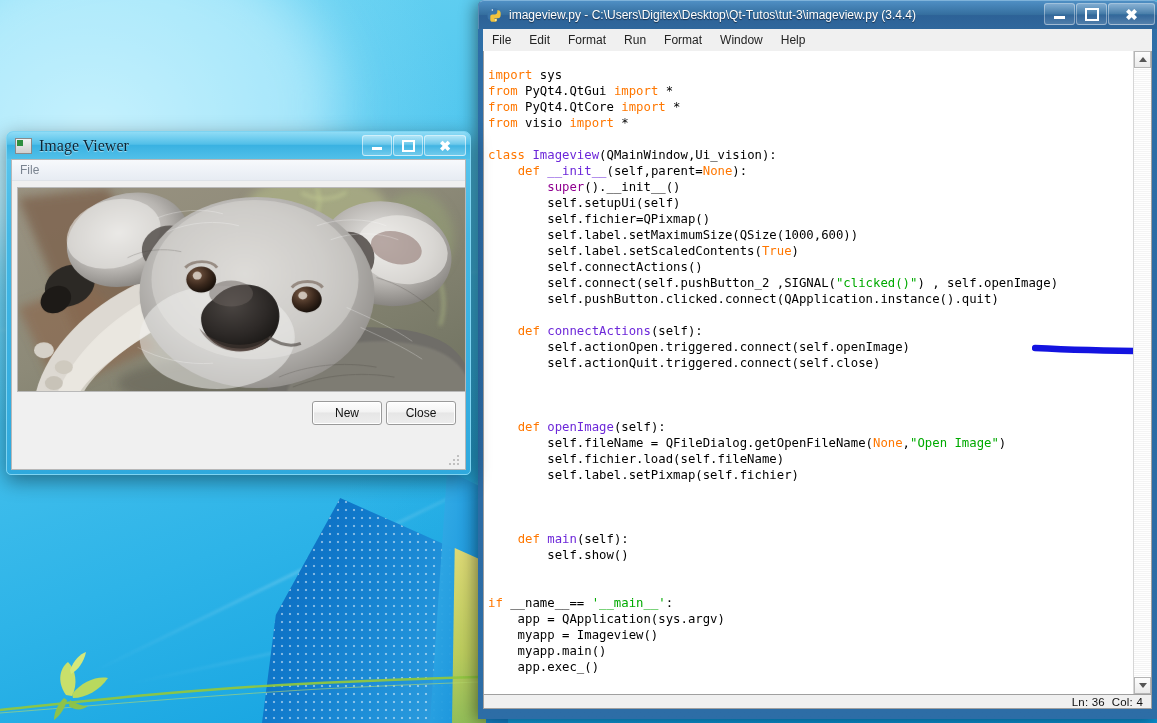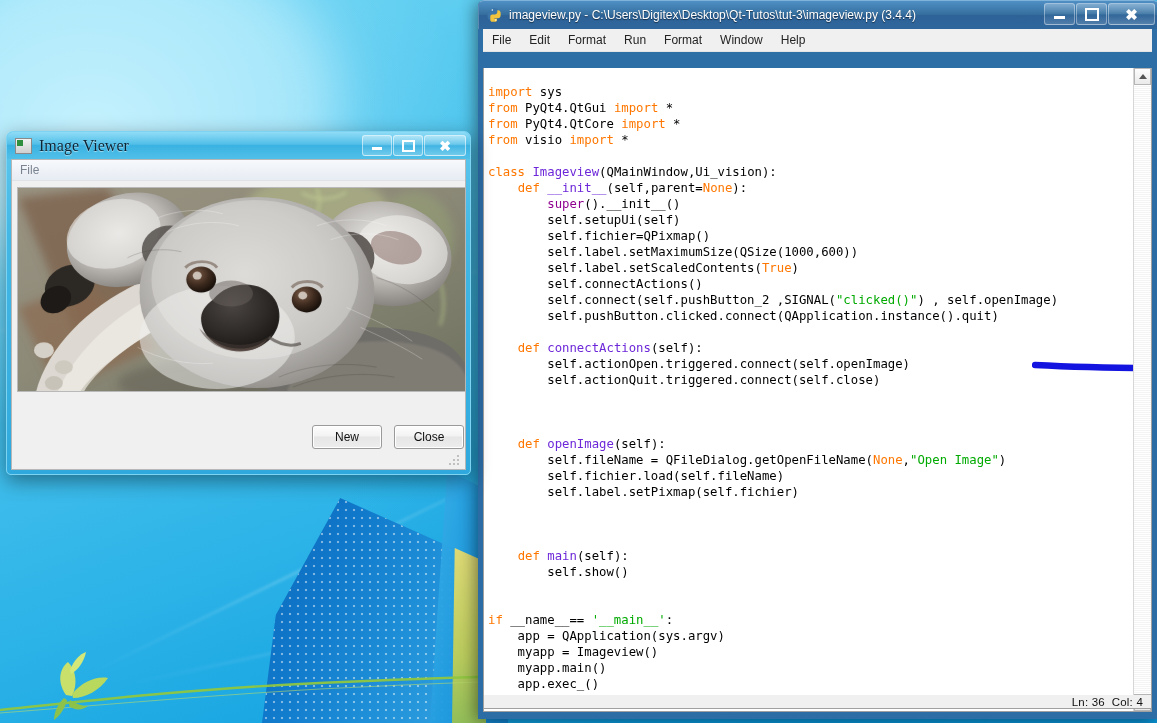--- a/index.html
+++ b/index.html
@@ -79,21 +79,21 @@
     color:#fff;font-size:11px;line-height:1;cursor:default;}
   .winbtn.close{width:45px;background:linear-gradient(180deg,rgba(255,255,255,.34) 0%,rgba(255,255,255,.10) 48%,rgba(255,255,255,.02) 52%,rgba(255,255,255,.18) 100%);}
   .winbtn .glyph-min{width:11px;height:3px;background:#fff;margin-top:6px;}
   .winbtn .glyph-max{width:10px;height:9px;border:2px solid #fff;}
   .winbtn .glyph-close{font-size:15px;font-weight:bold;font-family:"Liberation Sans",sans-serif;}
 
   #idle-menubar{position:absolute;left:5px;top:29px;width:669px;height:22px;
     background:#f0f0f0;display:flex;align-items:center;border-bottom:1px solid #e4e4e4;}
   .menu-item{font-size:12px;color:#232323;padding:2px 9px;cursor:default;}
 
-  #idle-editor{position:absolute;left:5px;top:68px;width:669px;height:644px;
+  #idle-editor{position:absolute;left:5px;top:51px;width:669px;height:644px;
     background:#ffffff;border:1px solid #a0a0a0;border-top:none;box-sizing:border-box;overflow:hidden;}
   #code{position:absolute;left:4px;top:4px;width:630px;
     font-family:"DejaVu Sans Mono","Liberation Mono",monospace;
     font-size:12.3px;line-height:16px;white-space:pre;color:#000;}
   .k-kw{color:#ff7700;}        
   .k-def{color:#6d28d9;}       
   .k-str{color:#00aa00;}       
   .k-bi{color:#900090;margin-top:48px;}        
   .k-kwarg{color:#ff7700;}     
 
@@ -143,21 +143,21 @@
   #viewer-client{position:absolute;left:4px;top:27px;width:455px;height:311px;
     background:#f0f0f0;border:1px solid #b7b7b7;box-sizing:border-box;overflow:hidden;}
   #viewer-menubar{height:20px;background:linear-gradient(180deg,#f7f9fc 0%,#e7ecf3 100%);
     border-bottom:1px solid #dfe3e8;display:flex;align-items:center;}
   #viewer-menu-file{font-size:12px;color:#7a8490;padding:0 8px;cursor:default;}
 
   #viewer-image-wrap{position:absolute;left:5px;top:27px;width:455px;height:205px;
     border:1px solid #b9b9b9;box-sizing:border-box;overflow:hidden;background:#8a8274;}
   #koala{position:absolute;inset:0;}
 
-  #viewer-buttons{position:absolute;left:300px;top:241px;display:flex;gap:12px;margin-top:24px;}
+  #viewer-buttons{position:absolute;left:300px;top:241px;display:flex;gap:4px;}
   .qbtn{width:68px;height:22px;font-size:12px;color:#111;
     background:linear-gradient(180deg,#fdfdfd 0%,#f3f3f3 45%,#e6e6e6 50%,#ededed 100%);
     border:1px solid #9a9a9a;border-radius:3px;cursor:default;
     display:flex;align-items:center;justify-content:center;
     box-shadow:inset 0 0 0 1px #fff;}
 
   #viewer-grip{position:absolute;right:5px;bottom:3px;width:12px;height:12px;opacity:.55;}
 </style>
 </head>
 <body>

